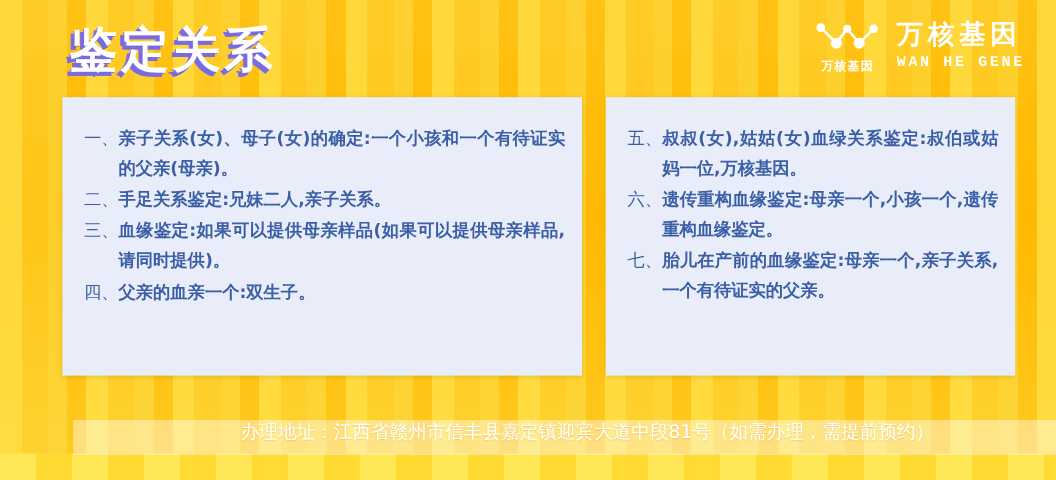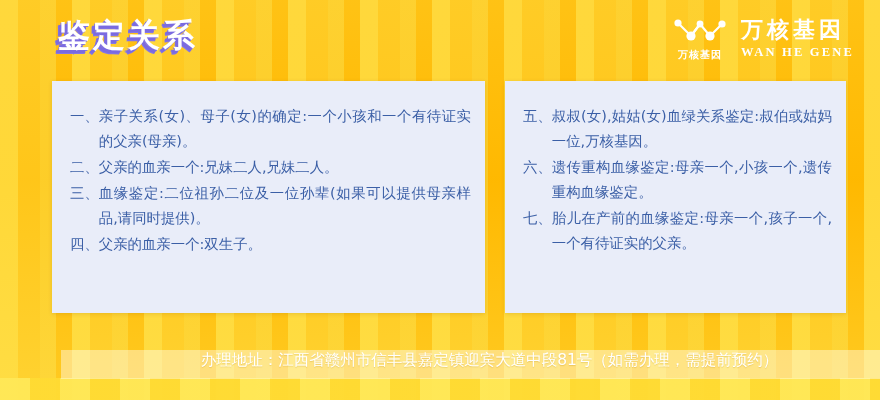--- a/index.html
+++ b/index.html
@@ -34,21 +34,21 @@
         90deg,
         #FFE857 0px,#FFE857 30px,
         #FFDB33 30px,#FFDB33 60px
       );
     opacity:.95;
   }
 
   
   .title{
     position:absolute;left:58px;top:14px;
-    font-size:32px;font-weight:700;letter-spacing:3px;
+    font-size:40px;font-weight:700;letter-spacing:3px;
     color:#ffffff;
     text-shadow:
       -3px 3px 0 #7B6BE0,
       -3.5px 3.5px 0 #8678E6,
       -1px 1px 0 #8678E6;
     font-family:"DejaVu Sans","Liberation Sans",sans-serif;
     white-space:nowrap;
   }
 
   .brand{
@@ -64,21 +64,21 @@
     font-family:"DejaVu Sans","Liberation Sans",sans-serif;
   }
   .brand-words{display:flex;flex-direction:column;align-items:flex-start;line-height:1;}
   .brand-cn{
     font-size:22px;font-weight:700;color:#ffffff;letter-spacing:4px;
     font-family:"DejaVu Sans","Liberation Sans",sans-serif;
   }
   .brand-en{
     margin-top:5px;
     font-size:12.5px;font-weight:700;color:#ffffff;letter-spacing:2.2px;
-    font-family:Liberation Serif, serif;
+    font-family:Liberation Mono, monospace;
     text-align:center;
   }
 
   
   .card{
     position:absolute;top:81px;height:232px;
     background:#E9EDF9;
     box-shadow:0 1px 4px rgba(120,90,0,.18);
   }
   #card-left{left:52px;width:433px;}
@@ -97,20 +97,21 @@
     margin-bottom:1px;
   }
   .item-num{
     flex:0 0 auto;
     white-space:nowrap;
     letter-spacing:0px;
   }
   .item-text{
     flex:1 1 auto;
     text-align:justify;
+    font-weight:bold;
   }
 
   
   .address-bar{
     position:absolute;left:61px;top:350px;width:785px;height:29px;
     background:rgba(255,255,255,.42);
     display:flex;align-items:flex-start;justify-content:center;padding-left:36px;
   }
   .address-text{
     font-size:15.5px;color:#ffffff;white-space:nowrap;
@@ -159,46 +160,46 @@
   </div>
 
   <div class="card" id="card-left">
     <div class="card-inner">
       <div class="item">
         <span class="item-num">一、</span>
         <span class="item-text">亲子关系(女)、母子(女)的确定:一个小孩和一个有待证实的父亲(母亲)。</span>
       </div>
       <div class="item">
         <span class="item-num">二、</span>
-        <span class="item-text">父亲的血亲一个:兄妹二人,兄妹二人。</span>
+        <span class="item-text">手足关系鉴定:兄妹二人,亲子关系。</span>
       </div>
       <div class="item">
         <span class="item-num">三、</span>
-        <span class="item-text">血缘鉴定:二位祖孙二位及一位孙辈(如果可以提供母亲样品,请同时提供)。</span>
+        <span class="item-text">血缘鉴定:如果可以提供母亲样品(如果可以提供母亲样品,请同时提供)。</span>
       </div>
       <div class="item">
         <span class="item-num">四、</span>
         <span class="item-text">父亲的血亲一个:双生子。</span>
       </div>
     </div>
   </div>
 
   <div class="card" id="card-right">
     <div class="card-inner">
       <div class="item">
         <span class="item-num">五、</span>
         <span class="item-text">叔叔(女),姑姑(女)血绿关系鉴定:叔伯或姑妈一位,万核基因。</span>
       </div>
       <div class="item">
         <span class="item-num">六、</span>
         <span class="item-text">遗传重构血缘鉴定:母亲一个,小孩一个,遗传重构血缘鉴定。</span>
       </div>
       <div class="item">
         <span class="item-num">七、</span>
-        <span class="item-text">胎儿在产前的血缘鉴定:母亲一个,孩子一个,一个有待证实的父亲。</span>
+        <span class="item-text">胎儿在产前的血缘鉴定:母亲一个,亲子关系,一个有待证实的父亲。</span>
       </div>
     </div>
   </div>
 
   <div class="address-bar">
     <span class="address-text">办理地址：江西省赣州市信丰县嘉定镇迎宾大道中段81号（如需办理，需提前预约）</span>
   </div>
 
 </div>
 

